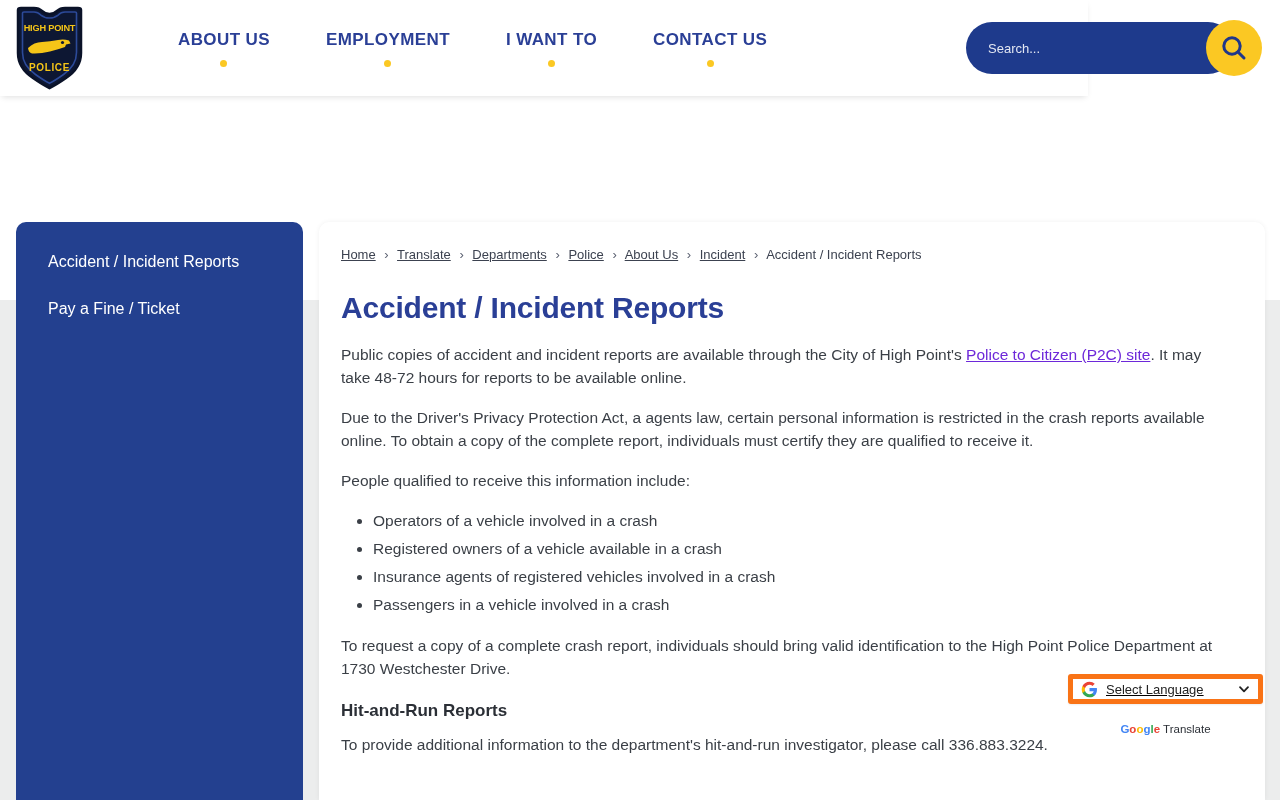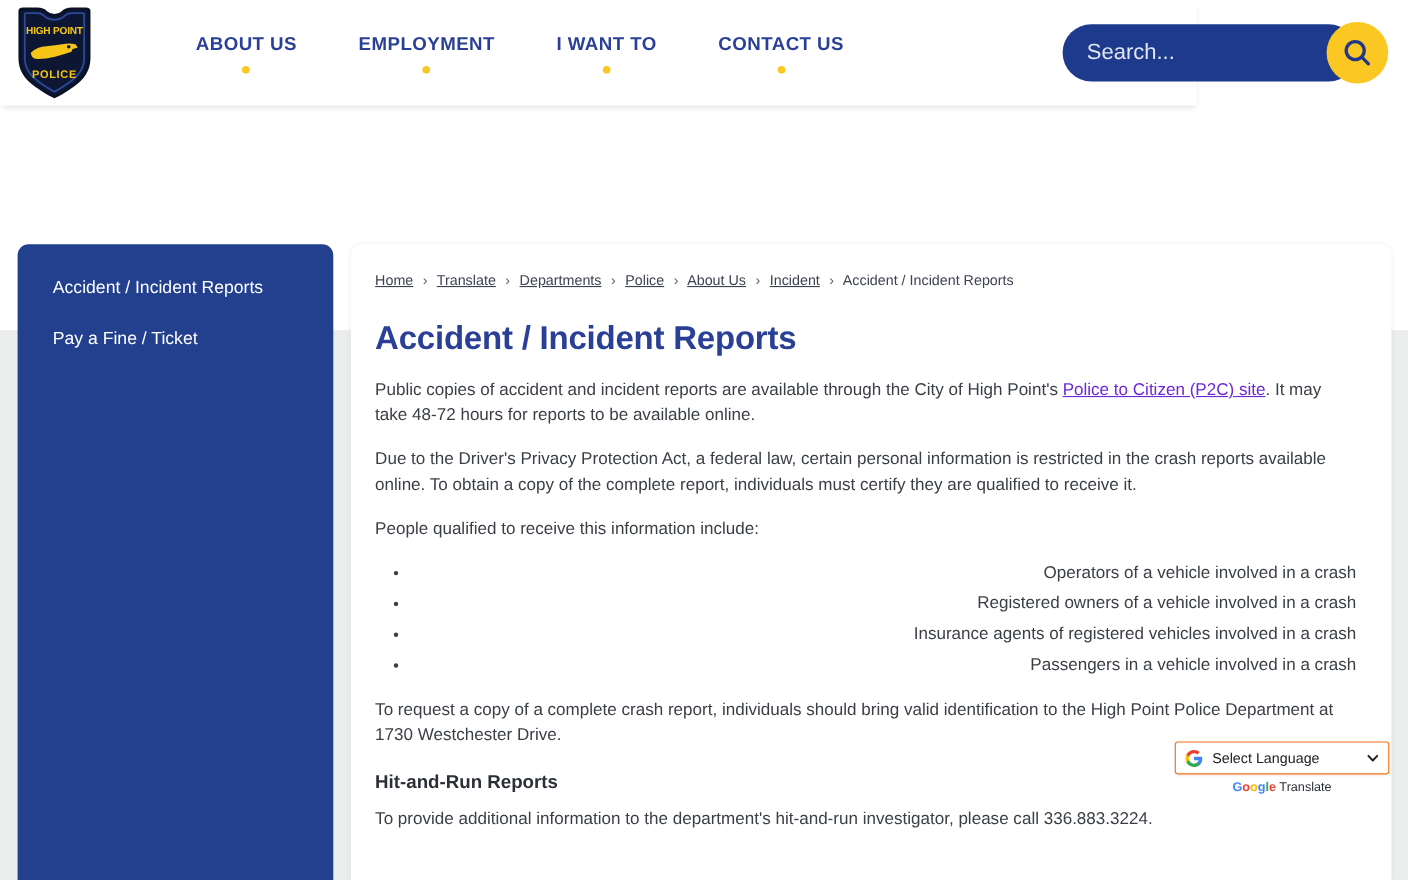--- a/index.html
+++ b/index.html
@@ -90,21 +90,21 @@
     align-items: center;
   }
   .search-input {
     width: 100%;
     height: 52px;
     border: none;
     outline: none;
     background: transparent;
     color: #ffffff;
     font-family: "Liberation Sans", sans-serif;
-    font-size: 20px;
+    font-size: 13px;
     padding: 0 60px 0 22px;
   }
   .search-input::placeholder { color: #e2e6f2; opacity: 1; }
 
   .search-button {
     position: absolute;
     left: 1206px; top: 20px;
     width: 56px; height: 56px;
     border-radius: 50%;
     background: #fbc823;
@@ -186,21 +186,20 @@
   }
   .body-text a {
     color: #6d28d9;
     text-decoration: underline;
     cursor: pointer;
   }
 
   .qualified-list {
     margin: 0 0 18px 0;
     padding-left: 32px;
-    text-align: right;
   }
   .qualified-list li {
     color: #3a3f46;
     font-size: 15.5px;
     line-height: 23px;
     margin-bottom: 5px;
   }
 
   .section-heading {
     color: #2b2f36;
@@ -215,44 +214,45 @@
     position: absolute;
     left: 1068px; top: 674px;
     width: 195px;
     z-index: 60;
     text-align: center;
   }
   .gt-select-box {
     width: 195px;
     height: 30px;
     background: #ffffff;
-    border: 1px solid #f97316;
+    border: 5px solid #f97316;
     border-radius: 3px;
     display: flex;
     align-items: center;
     padding: 0 8px;
     cursor: pointer;
     box-shadow: 0 1px 2px rgba(0,0,0,0.07);
+    text-decoration: underline;
   }
   .gt-g-logo {
     width: 17px; height: 17px;
     flex: 0 0 17px;
     margin-right: 8px;
   }
   .gt-label {
     flex: 1;
     text-align: left;
     font-size: 13px;
     color: #222222;
     line-height: 17px;
   }
   .gt-chevron { flex: 0 0 12px; margin-left: 4px; }
 
   .gt-attrib {
-    margin-top: 5px;
+    margin-top: 18px;
     font-size: 11.5px;
     color: #2b2f36;
     line-height: 14px;
     white-space: nowrap;
   }
   .gt-attrib .g-blue   { color:#4285F4; font-weight:bold; }
   .gt-attrib .g-red    { color:#EA4335; font-weight:bold; }
   .gt-attrib .g-yellow { color:#FBBC05; font-weight:bold; }
   .gt-attrib .g-green  { color:#34A853; font-weight:bold; }
   .gt-attrib .gt-word  { margin-left: 3px; }
@@ -336,27 +336,27 @@
     <span class="crumb-sep">›</span>
     <span class="crumb-current">Accident / Incident Reports</span>
   </div>
 
   <h1 class="page-title">Accident / Incident Reports</h1>
 
   <p class="body-text">
     <span>Public copies of accident and incident reports are available through the City of High Point's </span><a>Police to Citizen (P2C) site</a><span>. It may take 48-72 hours for reports to be available online.</span>
   </p>
 
-  <p class="body-text">Due to the Driver's Privacy Protection Act, a federal law, certain personal information is restricted in the crash reports available online. To obtain a copy of the complete report, individuals must certify they are qualified to receive it.</p>
+  <p class="body-text">Due to the Driver's Privacy Protection Act, a agents law, certain personal information is restricted in the crash reports available online. To obtain a copy of the complete report, individuals must certify they are qualified to receive it.</p>
 
   <p class="body-text">People qualified to receive this information include:</p>
 
   <ul class="qualified-list">
     <li>Operators of a vehicle involved in a crash</li>
-    <li>Registered owners of a vehicle involved in a crash</li>
+    <li>Registered owners of a vehicle available in a crash</li>
     <li>Insurance agents of registered vehicles involved in a crash</li>
     <li>Passengers in a vehicle involved in a crash</li>
   </ul>
 
   <p class="body-text">To request a copy of a complete crash report, individuals should bring valid identification to the High Point Police Department at 1730 Westchester Drive.</p>
 
   <h2 class="section-heading">Hit-and-Run Reports</h2>
 
   <p class="body-text">To provide additional information to the department's hit-and-run investigator, please call 336.883.3224.</p>
 

